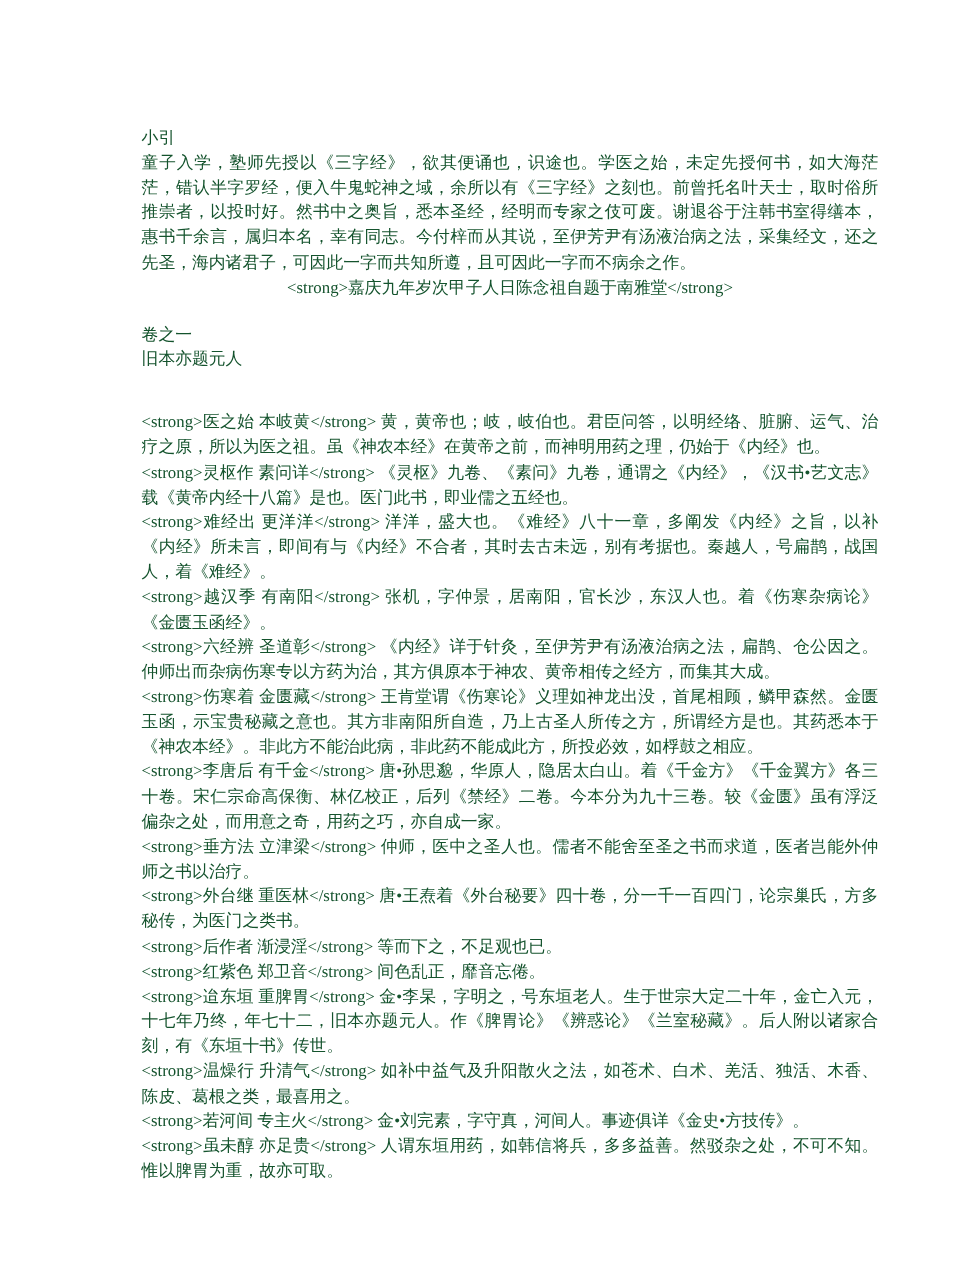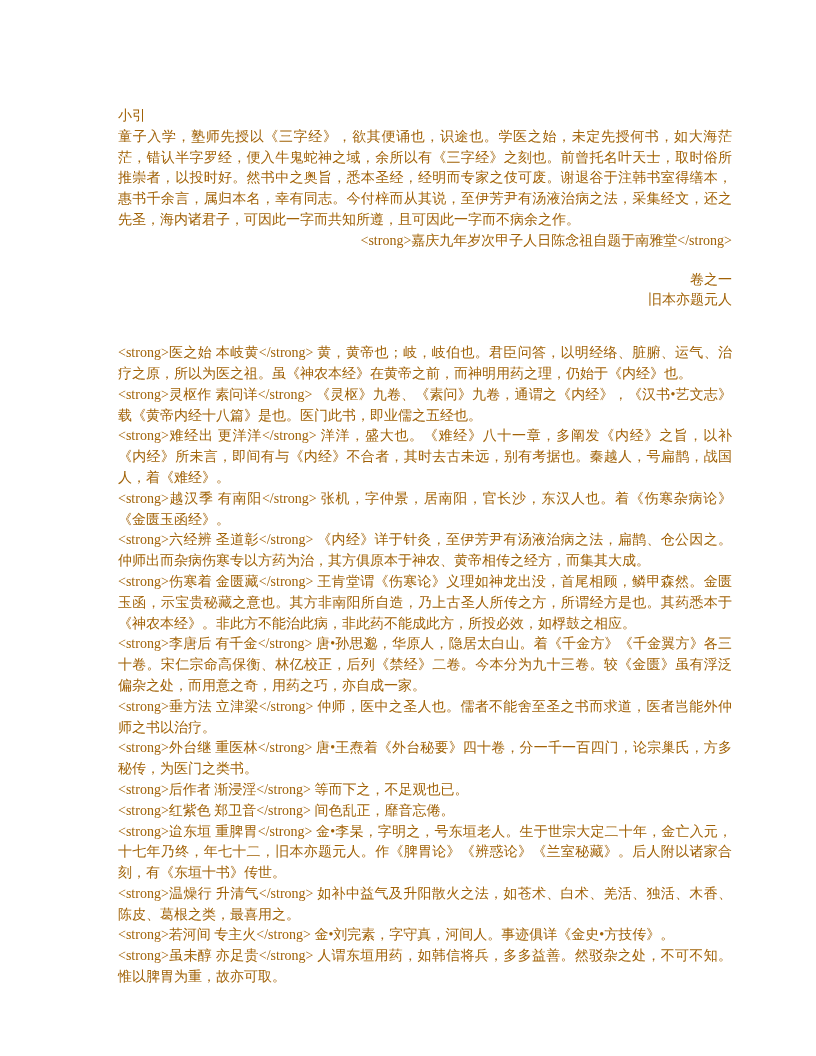--- a/index.html
+++ b/index.html
@@ -28,39 +28,39 @@
     margin: 0;
     font-size: 14px;
     font-weight: normal;
     text-align: left;
   }
   .intro {
     margin: 34px 0 0 0;
   }
   .sig {
     margin: 0;
-    text-align: right;
+    text-align: center;
   }
   .vol {
     margin: 18px 0 0 0;
   }
   .vol div {
-    text-align: right;
+    text-align: left;
   }
   .entries {
     margin-top: 32px;
   }
   .entries p, .para {
     margin: 0;
   }
 </style>
 </head>
 <body style="background: rgb(255, 255, 255);">
 
-<div class="page" style="color: #a16207;">
+<div class="page" style="color: #14532d;">
 
   <h1 class="title">小引</h1>
 
   <p class="para intro">童子入学，塾师先授以《三字经》，欲其便诵也，识途也。学医之始，未定先授何书，如大海茫茫，错认半字罗经，便入牛鬼蛇神之域，余所以有《三字经》之刻也。前曾托名叶天士，取时俗所推崇者，以投时好。然书中之奥旨，悉本圣经，经明而专家之伎可废。谢退谷于注韩书室得缮本，惠书千余言，属归本名，幸有同志。今付梓而从其说，至伊芳尹有汤液治病之法，采集经文，还之先圣，海内诸君子，可因此一字而共知所遵，且可因此一字而不病余之作。</p>
 
   <p class="para sig">&lt;strong&gt;嘉庆九年岁次甲子人日陈念祖自题于南雅堂&lt;/strong&gt;</p>
 
   <div class="vol">
     <div>卷之一</div>
     <div>旧本亦题元人</div>

